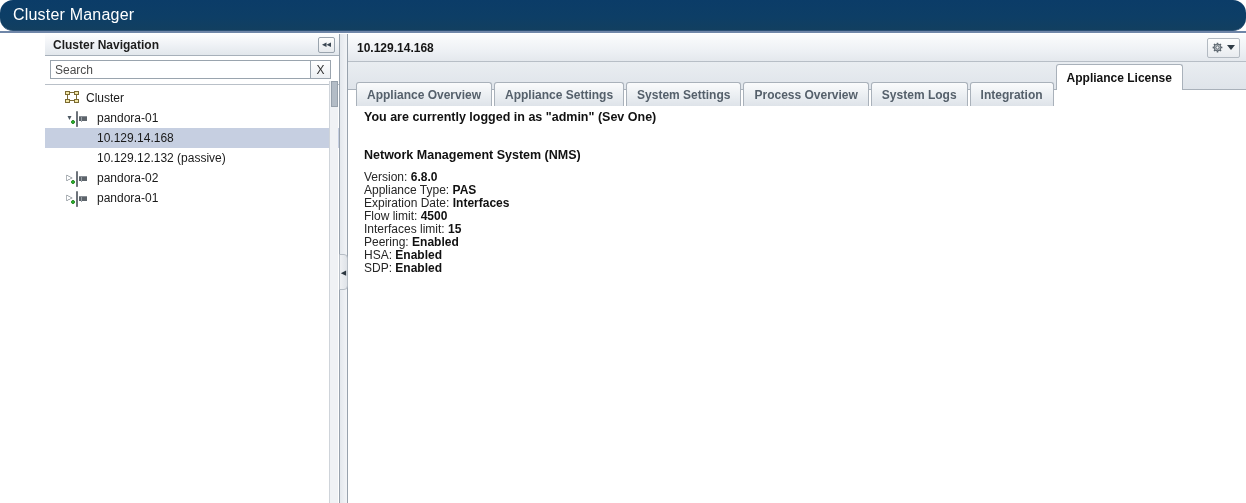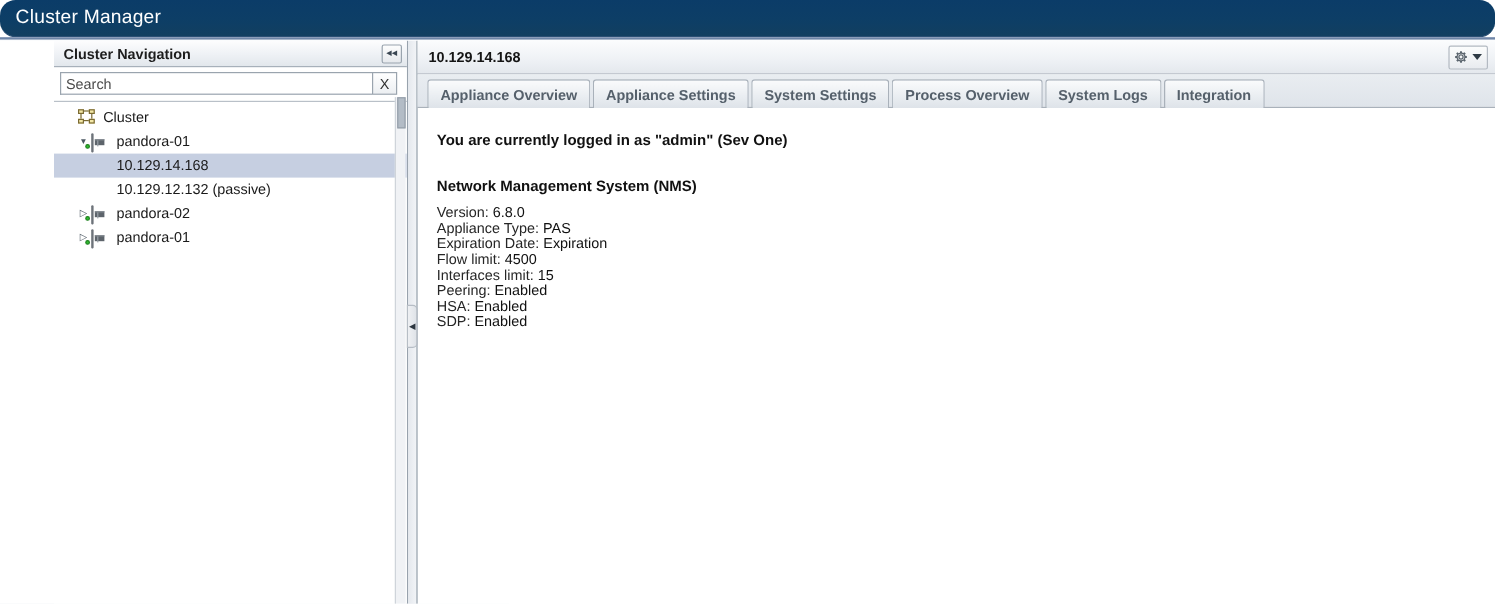--- a/index.html
+++ b/index.html
@@ -315,21 +315,21 @@
     font-size: 12px;
     font-weight: bold;
     color: #55606b;
     background: linear-gradient(to bottom,#fafbfc 0%,#e9edf1 60%,#dee3e9 100%);
     border: 1px solid #a9b1ba;
     border-bottom: none;
     border-radius: 3px 3px 0 0;
     cursor: pointer;
     white-space: nowrap;
     position: relative;
-    top: 1px;
+    top: 17px;
   }
   .tab.active {
     background: #ffffff;
     color: #111111;
     height: 26px;
     border-color: #a9b1ba;
     z-index: 2;
     top: 1px;
   }
   .tab.active::after {
@@ -360,21 +360,21 @@
     margin-bottom: 9px;
   }
   .lic-row {
     font-size: 12px;
     color: #262626;
     line-height: 13.2px;
     padding-bottom: 0px;
     margin-bottom: 0px;
     height: 13px;
   }
-  .lic-row .v { font-weight: normal; color: #111; }
+  .lic-row .v { font-weight: bold; color: #111; }
 </style>
 </head>
 <body>
 
 <div id="app-titlebar">
   <div id="app-title">Cluster Manager</div>
 </div>
 
 <div id="workspace">
 
@@ -461,37 +461,38 @@
       </div>
     </div>
 
     <div id="tabbar">
       <div class="tab">Appliance Overview</div>
       <div class="tab">Appliance Settings</div>
       <div class="tab">System Settings</div>
       <div class="tab">Process Overview</div>
       <div class="tab">System Logs</div>
       <div class="tab">Integration</div>
+      <div class="tab active">Appliance License</div>
     </div>
 
     <div id="content-body">
       <div id="logged-in-line">You are currently logged in as "admin" (Sev One)</div>
       <div id="nms-heading">Network Management System (NMS)</div>
 
       <div class="lic-row">
         <span>Version:</span>
         <span class="v">6.8.0</span>
       </div>
       <div class="lic-row">
         <span>Appliance Type:</span>
         <span class="v">PAS</span>
       </div>
       <div class="lic-row">
         <span>Expiration Date:</span>
-        <span class="v">Expiration</span>
+        <span class="v">Interfaces</span>
       </div>
       <div class="lic-row">
         <span>Flow limit:</span>
         <span class="v">4500</span>
       </div>
       <div class="lic-row">
         <span>Interfaces limit:</span>
         <span class="v">15</span>
       </div>
       <div class="lic-row">

